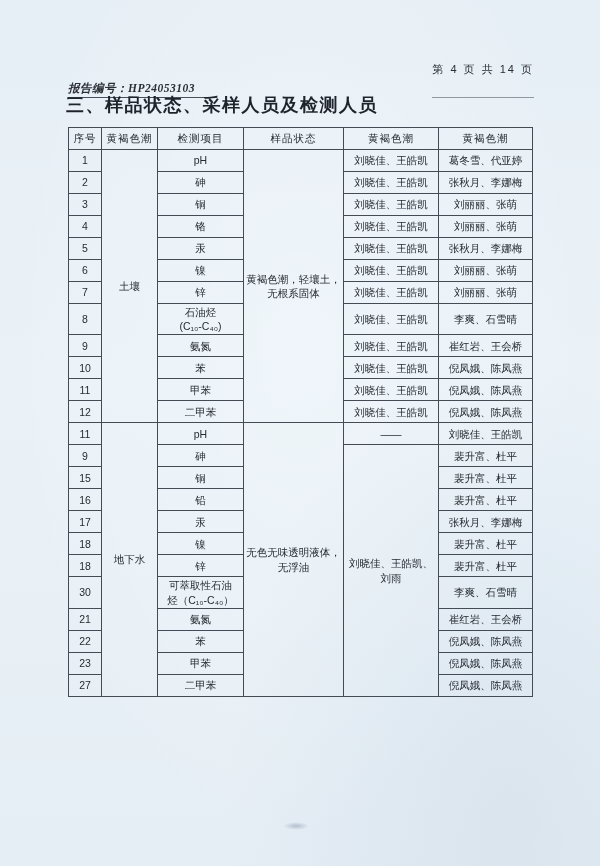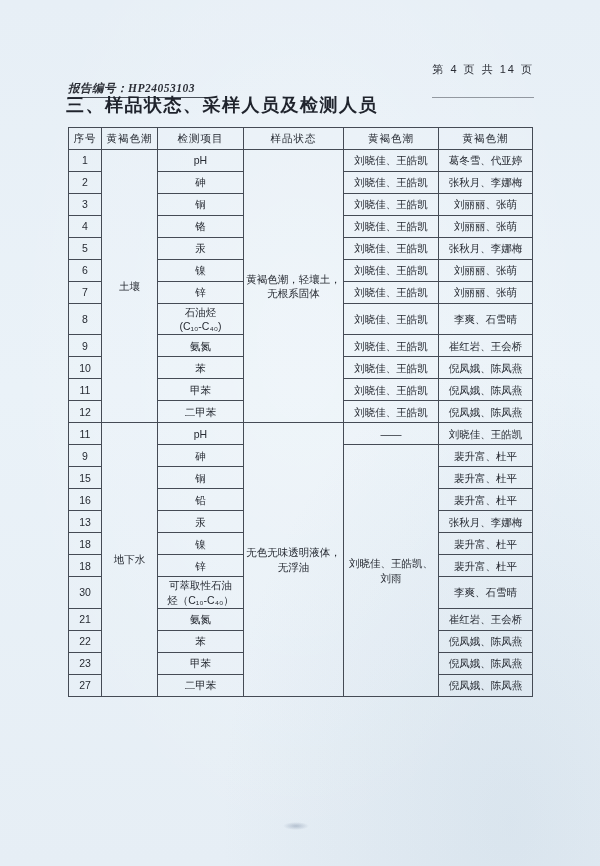--- a/index.html
+++ b/index.html
@@ -211,21 +211,21 @@
         <td>15</td>
         <td>铜</td>
         <td>裴升富、杜平</td>
       </tr>
       <tr>
         <td>16</td>
         <td>铅</td>
         <td>裴升富、杜平</td>
       </tr>
       <tr>
-        <td>13</td>
+        <td>17</td>
         <td>汞</td>
         <td>张秋月、李娜梅</td>
       </tr>
       <tr>
         <td>18</td>
         <td>镍</td>
         <td>裴升富、杜平</td>
       </tr>
       <tr>
         <td>18</td>

